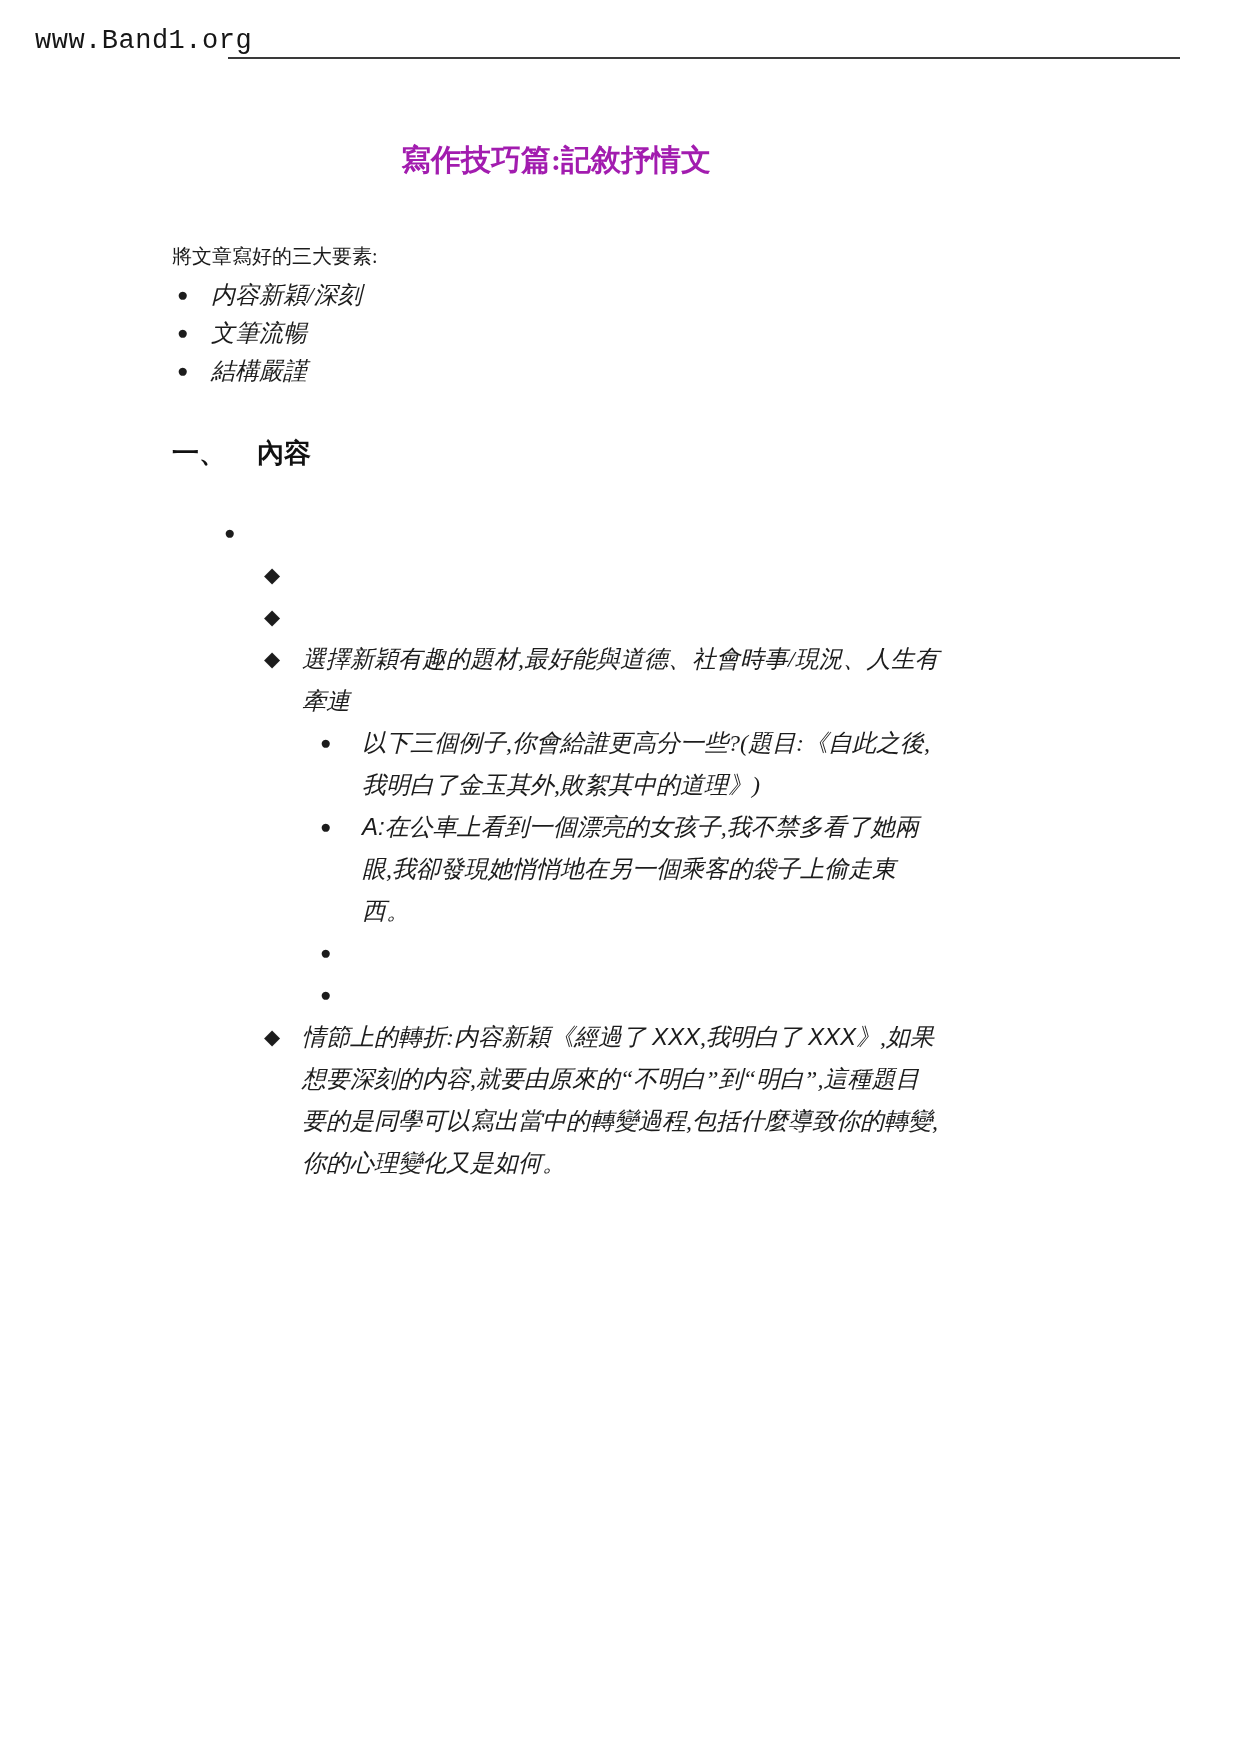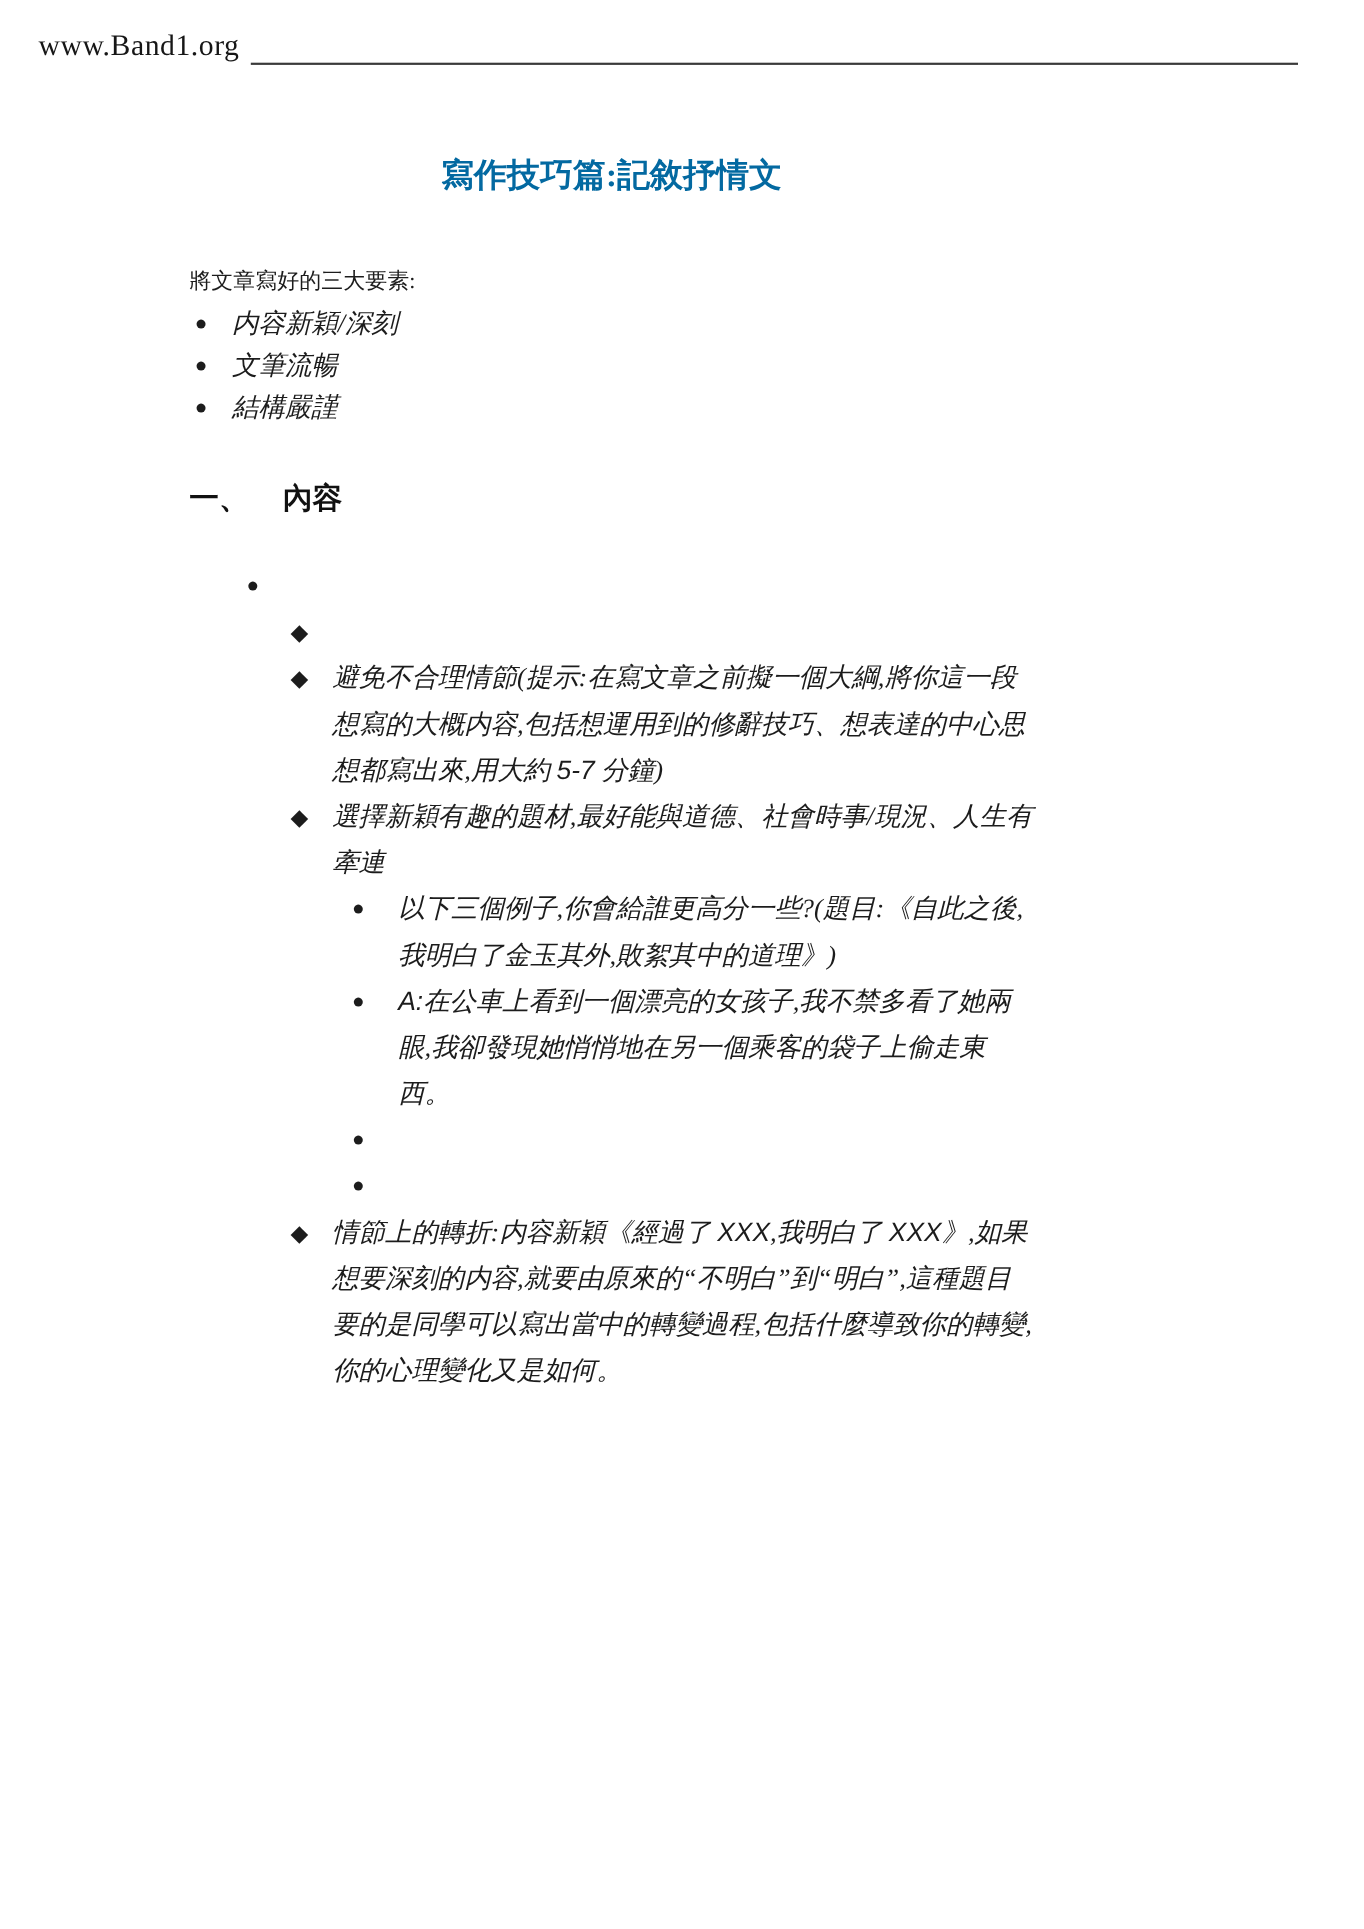--- a/index.html
+++ b/index.html
@@ -7,32 +7,32 @@
     position:relative;
     width:1240px; height:1754px;
     background:#ffffff;
     color:#1c1c1c;
     font-family:"Liberation Serif","DejaVu Serif",serif;
     overflow:hidden;
   }
   
   .header { position:absolute; top:26px; left:35px; right:58px; height:34px; }
   .logo {
-    font-family:Liberation Serif, serif;
+    font-family:Liberation Mono, monospace;
     font-size:27px; color:#161616; letter-spacing:0.5px;
   }
   .rule {
     position:absolute; left:193px; right:2px; top:31px; height:2px;
     background:#3a3a3a;
   }
   
   .content { position:absolute; left:172px; top:140px; width:768px; }
   .title {
     text-align:center; font-weight:bold; font-size:30px; line-height:40px;
-    margin:0 0 56px 0; color:#0369a1;
+    margin:0 0 56px 0; color:#a21caf;
   }
   .intro { font-size:20px; line-height:40px; margin:0; }
   .row { display:flex; align-items:flex-start; font-size:24px; line-height:42px; margin:0; }
   .m { flex:none; }
   .dot  { font-size:19px; }
   .dia  { font-size:21px; }
   .text { flex:1 1 auto;font-style:italic; }
   
   .ess { padding-left:5px;  line-height:38px; }
   .ess .m { width:34px; }
@@ -88,21 +88,20 @@
     <div class="row l1 topic">
       <span class="m dot">●</span>
     </div>
 
     <div class="row l2">
       <span class="m dia">◆</span>
     </div>
 
     <div class="row l2">
       <span class="m dia">◆</span>
-      <span class="text"><span>避免不合理情節(提示:在寫文章之前擬一個大綱,將你這一段想寫的大概内容,包括想運用到的修辭技巧、想表達的中心思想都寫出來,用大約 </span><span class="latin">5-7</span><span> 分鐘)</span></span>
     </div>
 
     <div class="row l2">
       <span class="m dia">◆</span>
       <span class="text">選擇新穎有趣的題材,最好能與道德、社會時事/現況、人生有牽連</span>
     </div>
 
     <div class="row l3">
       <span class="m dot">●</span>
       <span class="text">以下三個例子,你會給誰更高分一些?(題目:《自此之後,我明白了金玉其外,敗絮其中的道理》)</span>

